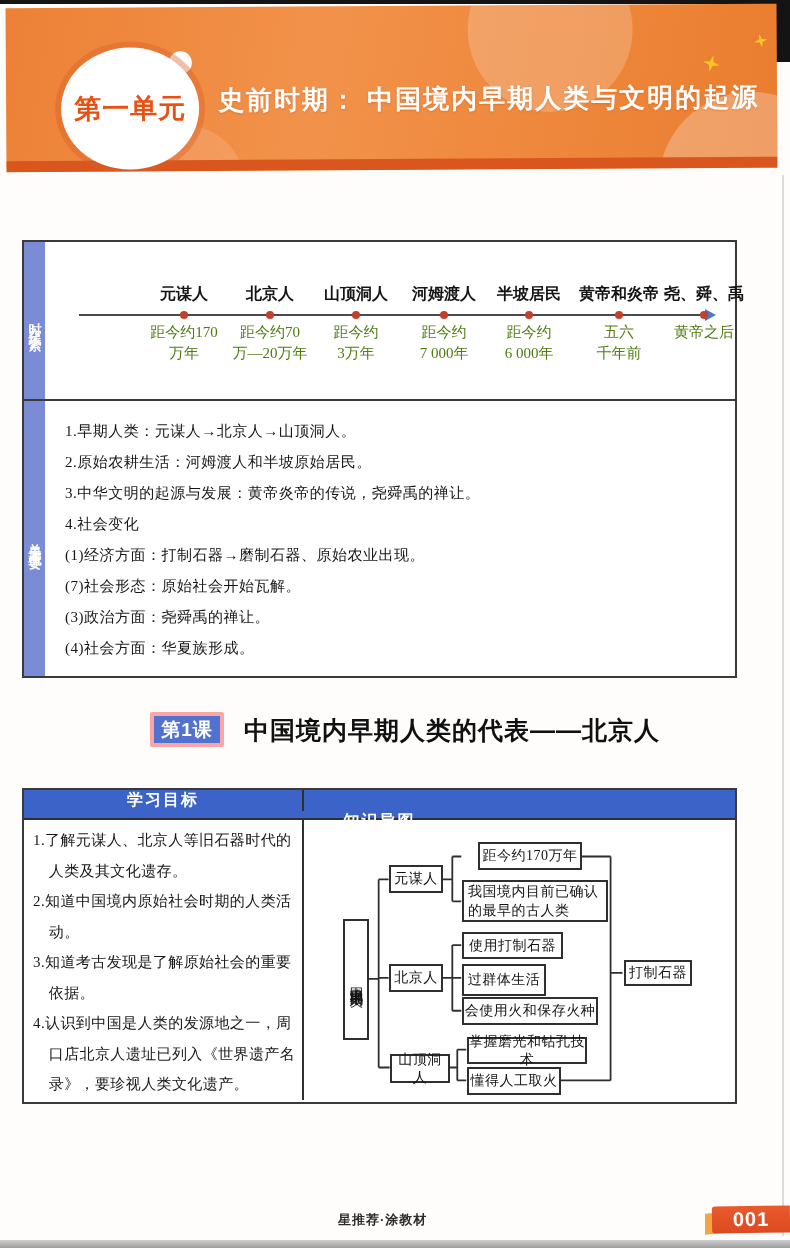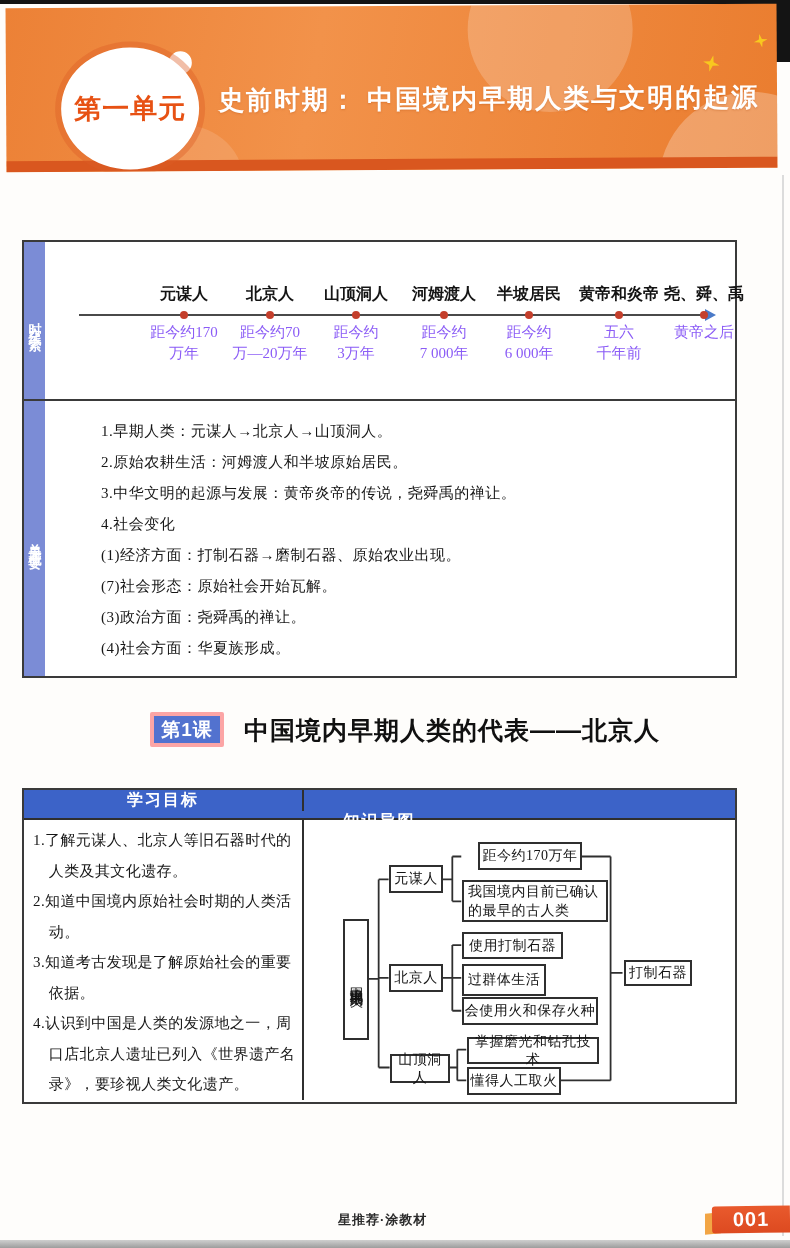--- a/index.html
+++ b/index.html
@@ -65,23 +65,23 @@
   .section-divider { position:absolute; left:0; right:0; top:157px; height:2px; background:#3a3a3a; }
 
   .timeline-canvas { position:absolute; left:21px; top:0; width:692px; height:157px; }
   .tl-line  { position:absolute; left:34px; top:72px; width:628px; height:2px; background:#4a4a4a; }
   .tl-arrow { position:absolute; left:660px; top:67px; width:0; height:0;
               border-left:11px solid #4a7ac8; border-top:6px solid transparent; border-bottom:6px solid transparent; }
   .tl-dot   { position:absolute; top:69px; width:8px; height:8px; border-radius:50%; background:#c43f2c; }
   .tl-item  { position:absolute; width:116px; text-align:center; }
   .tl-name  { position:absolute; top:42px; width:100%; font-size:16px; font-weight:700; color:#141414;
               white-space:nowrap; }
-  .tl-desc  { position:absolute; top:80px; width:100%; font-size:15px; line-height:21px; color:#8b5cf6; }
-
-  .summary-body { position:absolute; left:21px; top:157px; right:0; bottom:0; padding:17px 10px 0 20px;margin-left:36px; }
+  .tl-desc  { position:absolute; top:80px; width:100%; font-size:15px; line-height:21px; color:#4d7c0f; }
+
+  .summary-body { position:absolute; left:21px; top:157px; right:0; bottom:0; padding:17px 10px 0 20px; }
   .summary-body p { font-size:15px; line-height:31px; color:#161616; letter-spacing:.5px; white-space:nowrap; }
 
   
   .lesson-heading { position:absolute; left:0; top:711px; width:100%; height:38px; }
   .lesson-badge {
     position:absolute; left:150px; top:1px; width:74px; height:35px;
     background:#5272cf; border:4px solid #fca5a5; border-radius:2px;
     color:#fff; font-size:19px; font-weight:bold;
     display:flex; align-items:center; justify-content:center; letter-spacing:1px;
   }
@@ -111,21 +111,21 @@
              writing-mode:vertical-rl; text-orientation:upright; letter-spacing:1px; font-size:13.5px; }
   .mm-b1 { left:83px;  top:45px;  width:54px;  height:28px; }
   .mm-b2 { left:83px;  top:144px; width:54px;  height:28px; }
   .mm-b3 { left:84px;  top:234px; width:60px;  height:29px; }
   .mm-c1 { left:172px; top:22px;  width:104px; height:28px;text-align:center; }
   .mm-c2 { left:156px; top:60px;  width:146px; height:42px; justify-content:flex-start; text-align:left;
            padding:1px 4px; line-height:19px; }
   .mm-c3 { left:156px; top:112px; width:101px; height:27px; }
   .mm-c4 { left:156px; top:144px; width:84px;  height:32px; }
   .mm-c5 { left:156px; top:177px; width:136px; height:28px; }
-  .mm-c6 { left:161px; top:217px; width:132px; height:27px; }
+  .mm-c6 { left:161px; top:217px; width:120px; height:27px; }
   .mm-c7 { left:161px; top:247px; width:94px;  height:28px; }
   .mm-side { left:318px; top:140px; width:68px; height:26px; }
 
   
   .footer-brand { position:absolute; left:338px; top:1211px; font-size:13px; font-weight:600;
                   color:#2b2b2b; letter-spacing:1px; }
   .page-badge-accent { position:absolute; left:705px; top:1213px; width:16px; height:21px;
                        background:#f2a544; transform:skewY(-6deg); }
   .page-badge { position:absolute; left:712px; top:1206px; width:78px; height:27px;
                 background:linear-gradient(#e95a2d,#dd4a20); border-radius:3px 0 0 3px;

